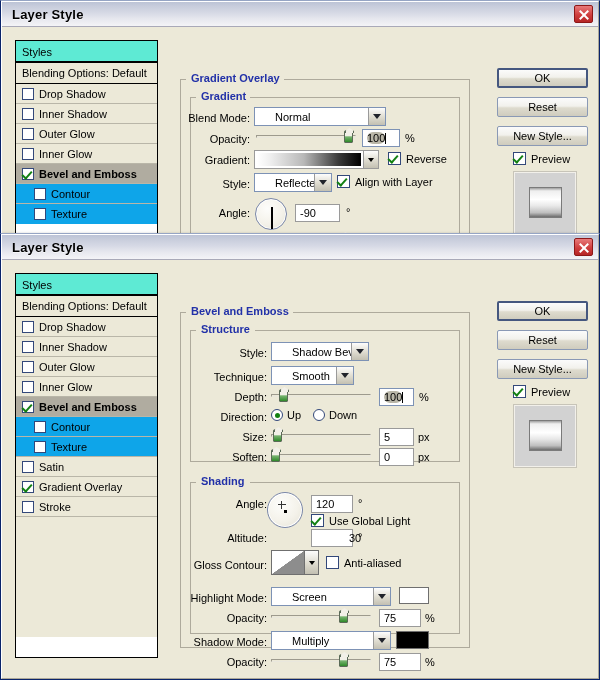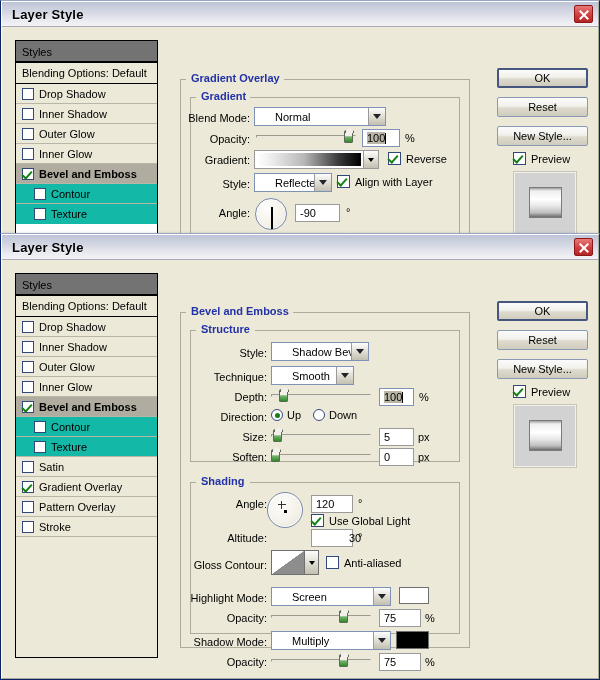--- a/index.html
+++ b/index.html
@@ -65,41 +65,41 @@
 
   
   .styles-panel {
     position: absolute;
     background: #fff;
     border: 1px solid #000;
   }
   .styles-head {
     height: 22px; line-height: 22px;
     padding-left: 6px;
-    background: #737373;
+    background: #5eead4;
     border-bottom: 2px solid #000;
     font-size: 11px;
   }
   .styles-sub {
     height: 21px; line-height: 21px;
     padding-left: 6px;
     background: #ece9d8;
     border-bottom: 1px solid #000;
     font-size: 11px;
   }
   .style-row {
     height: 20px;
     display: flex; align-items: center;
     padding-left: 6px;
     background: #ece9d8;
     border-bottom: 1px solid #b9b6a8;
     font-size: 11px;
     cursor: pointer;
   }
-  .style-row.sub { padding-left: 18px; background:#14b8a6; }
+  .style-row.sub { padding-left: 18px; background:#0ea5e9; }
   .style-row.selected { background: #b0aca0; font-weight: bold; }
   .style-row.partial { border-bottom: none; }
   .styles-fill { background:#ece9d8; }
 
   
   .cb {
     width: 12px; height: 12px;
     border: 1px solid #33487a;
     background: #fff;
     margin-right: 5px;
@@ -168,21 +168,21 @@
     position: absolute;
     height: 18px;
     border: 1px solid #9a9a9a;
     background: #fff;
     font-size: 11px;
     line-height: 16px;
     padding-left: 4px;
     cursor: text;
   }
   .textbox.sel { border-color:#7d92b5; }
-  .textbox .hl { background:#b9b6a8; }
+  .textbox .hl { background:#b9b6a8;border-radius:6px; }
   .caret { display:inline-block; width:1px; height:11px; background:#000; vertical-align:-2px; }
 
   
   .slider { position: absolute; height: 14px; }
   .slider .track {
     position:absolute; top:5px; left:0; right:0; height:3px;
     background:#ece9d8;
     border:1px solid #9d9a8e;
     border-right-color:#e9e7dd; border-bottom-color:#e9e7dd;
   }
@@ -482,24 +482,20 @@
           <div class="style-row">
             <span class="cb"></span>
             <span>Satin</span>
           </div>
           <div class="style-row">
             <span class="cb checked"></span>
             <span>Gradient Overlay</span>
           </div>
           <div class="style-row">
             <span class="cb"></span>
-            <span>Pattern Overlay</span>
-          </div>
-          <div class="style-row">
-            <span class="cb"></span>
             <span>Stroke</span>
           </div>
           <div class="styles-fill" style="height:120px;"></div>
         </div>
 
         <div class="group-box" style="left:178px; top:52px; width:290px; height:336px;"></div>
         <div class="group-top" style="left:178px; top:52px; width:6px;"></div>
         <div class="group-top" style="left:288px; top:52px; width:180px;"></div>
         <div class="group-title" style="left:185px; top:45px;">Bevel and Emboss</div>
 

